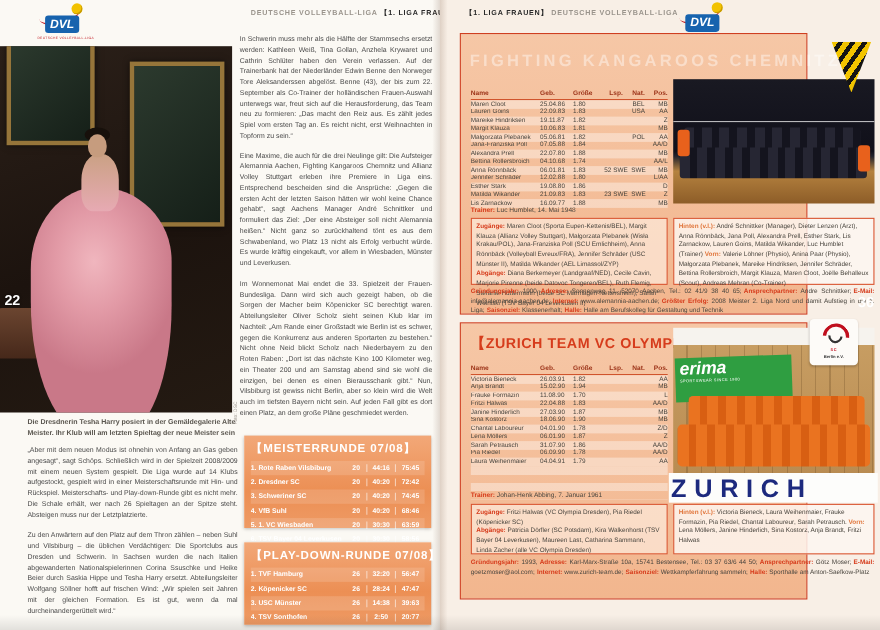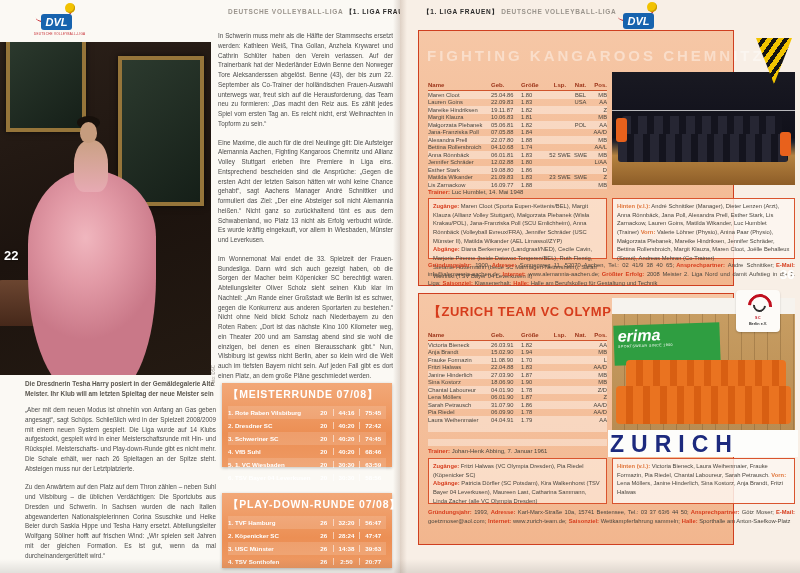--- a/index.html
+++ b/index.html
@@ -16,21 +16,21 @@
   .dvl .sub{position:absolute;left:0;top:29px;width:46px;font-size:3px;color:#c4232a;text-align:center;letter-spacing:.3px;white-space:nowrap;}
   
   .page-left{position:absolute;left:0;top:0;width:400px;height:573px;background:#fbf9f4;}
   .gallery{position:absolute;left:0;top:42px;width:211px;height:333px;background:linear-gradient(160deg,#2b2019 0%,#1c130e 55%,#241a12 100%);overflow:hidden;}
   .frame{position:absolute;border:4px solid #96753a;background:linear-gradient(140deg,#2c3a2e,#151f18);box-shadow:0 0 6px rgba(0,0,0,.6);}
   .bench{position:absolute;left:-8px;top:238px;width:128px;height:46px;background:linear-gradient(180deg,#6b4530,#46281a);border-radius:10px 10px 4px 4px;}
   .dress{position:absolute;left:28px;top:128px;width:128px;height:226px;background:radial-gradient(60% 45% at 45% 30%,#f0b6be 0%,#e29aa6 45%,#c97888 100%);border-radius:55% 60% 42% 48%/38% 34% 60% 62%;}
   .torso{position:absolute;left:74px;top:98px;width:34px;height:52px;background:linear-gradient(180deg,#caa184,#e7aab3);border-radius:45% 45% 30% 30%;}
   .head{position:absolute;left:80px;top:80px;width:17px;height:21px;background:#c69c7e;border-radius:50% 50% 45% 45%;}
   .hair{position:absolute;left:77px;top:74px;width:23px;height:13px;background:#17100b;border-radius:50%;}
-  .pagenum-left{position:absolute;left:4px;top:248px;color:#fff;font-weight:bold;font-size:13px;text-shadow:0 0 2px rgba(0,0,0,.8);text-align:center;}
+  .pagenum-left{position:absolute;left:4px;top:265px;color:#fff;font-weight:bold;font-size:13px;text-shadow:0 0 2px rgba(0,0,0,.8);text-align:center;}
   .credit{position:absolute;left:211px;top:386px;transform:rotate(-90deg);transform-origin:left top;font-size:4.5px;color:#9a948c;white-space:nowrap;}
   .colright{position:absolute;left:218px;top:31px;width:175px;}
   .body p, p.body{font-size:6.3px;line-height:1.55;color:#4b4b4b;text-align:justify;margin:0 0 9px 0;}
   .caption{position:absolute;left:25px;top:379px;width:190px;font-size:6.4px;line-height:1.6;font-weight:bold;color:#5a564f;}
   .bottomcol{position:absolute;left:25px;top:405px;width:191px;}
   
   .standings{position:absolute;left:222px;width:170px;background:linear-gradient(180deg,#f2a878 0%,#ec8f54 60%,#ee9a64 100%);box-shadow:0 1px 3px rgba(0,0,0,.25);padding:5px 6px 4px 6px;box-sizing:border-box;}
   .standings .ttl{color:#fff;font-weight:800;font-size:10.5px;letter-spacing:.8px;white-space:nowrap;margin:0 0 4px 0;}
   .srow{display:flex;align-items:center;font-size:6.2px;font-weight:bold;color:#fff;height:13px;}
   .srow:nth-child(odd){background:rgba(255,255,255,.14);}
@@ -124,21 +124,21 @@
         <p class="body">Eine Maxime, die auch für die drei Neulinge gilt: Die Aufsteiger Alemannia Aachen, Fighting Kangaroos Chemnitz und Allianz Volley Stuttgart erleben ihre Premiere in Liga eins. Entsprechend bescheiden sind die Ansprüche: „Gegen die ersten Acht der letzten Saison hätten wir wohl keine Chance gehabt“, sagt Aachens Manager André Schnittker und formuliert das Ziel: „Der eine Absteiger soll nicht Alemannia heißen.“ Nicht ganz so zurückhaltend tönt es aus dem Schwabenland, wo Platz 13 nicht als Erfolg verbucht würde. Es wurde kräftig eingekauft, vor allem in Wiesbaden, Münster und Leverkusen.</p>
         <p class="body">Im Wonnemonat Mai endet die 33. Spielzeit der Frauen-Bundesliga. Dann wird sich auch gezeigt haben, ob die Sorgen der Macher beim Köpenicker SC berechtigt waren. Abteilungsleiter Oliver Scholz sieht seinen Klub klar im Nachteil: „Am Rande einer Großstadt wie Berlin ist es schwer, gegen die Konkurrenz aus anderen Sportarten zu bestehen.“ Nicht ohne Neid blickt Scholz nach Niederbayern zu den Roten Raben: „Dort ist das nächste Kino 100 Kilometer weg, ein Theater 200 und am Samstag abend sind sie wohl die einzigen, bei denen es einen Bierausschank gibt.“ Nun, Vilsbiburg ist gewiss nicht Berlin, aber so klein wird die Welt auch im tiefsten Bayern nicht sein. Auf jeden Fall gibt es dort einen Platz, an dem große Pläne geschmiedet werden.</p>
     </div>
 
     <div class="caption">Die Dresdnerin Tesha Harry posiert in der Gemäldegalerie Alte Meister. Ihr Klub will am letzten Spieltag der neue Meister sein</div>
     <div class="bottomcol body">
       <p class="body">„Aber mit dem neuen Modus ist ohnehin von Anfang an Gas geben angesagt“, sagt Schöps. Schließlich wird in der Spielzeit 2008/2009 mit einem neuen System gespielt. Die Liga wurde auf 14 Klubs aufgestockt, gespielt wird in einer Meisterschaftsrunde mit Hin- und Rückspiel. Meisterschafts- und Play-down-Runde gibt es nicht mehr. Die Schale erhält, wer nach 26 Spieltagen an der Spitze steht. Absteigen muss nur der Letztplatzierte.</p>
         <p class="body">Zu den Anwärtern auf den Platz auf dem Thron zählen – neben Suhl und Vilsbiburg – die üblichen Verdächtigen: Die Sportclubs aus Dresden und Schwerin. In Sachsen wurden die nach Italien abgewanderten Nationalspielerinnen Corina Ssuschke und Heike Beier durch Saskia Hippe und Tesha Harry ersetzt. Abteilungsleiter Wolfgang Söllner hofft auf frischen Wind: „Wir spielen seit Jahren mit der gleichen Formation. Es ist gut, wenn da mal durcheinandergerüttelt wird.“</p>
     </div>
 
-    <div class="standings" style="top:383px;height:84px;">
+    <div class="standings" style="top:396px;height:84px;">
       <p class="ttl">【MEISTERRUNDE 07/08】</p>
       <div>
 
           <div class="srow">
             <span class="s-club"><span>1.</span> <span>Rote Raben Vilsbiburg</span></span>
             <span class="s-g">20</span>
             <span class="s-p">44:16</span>
             <span class="s-s">75:45</span>
           </div>
 

